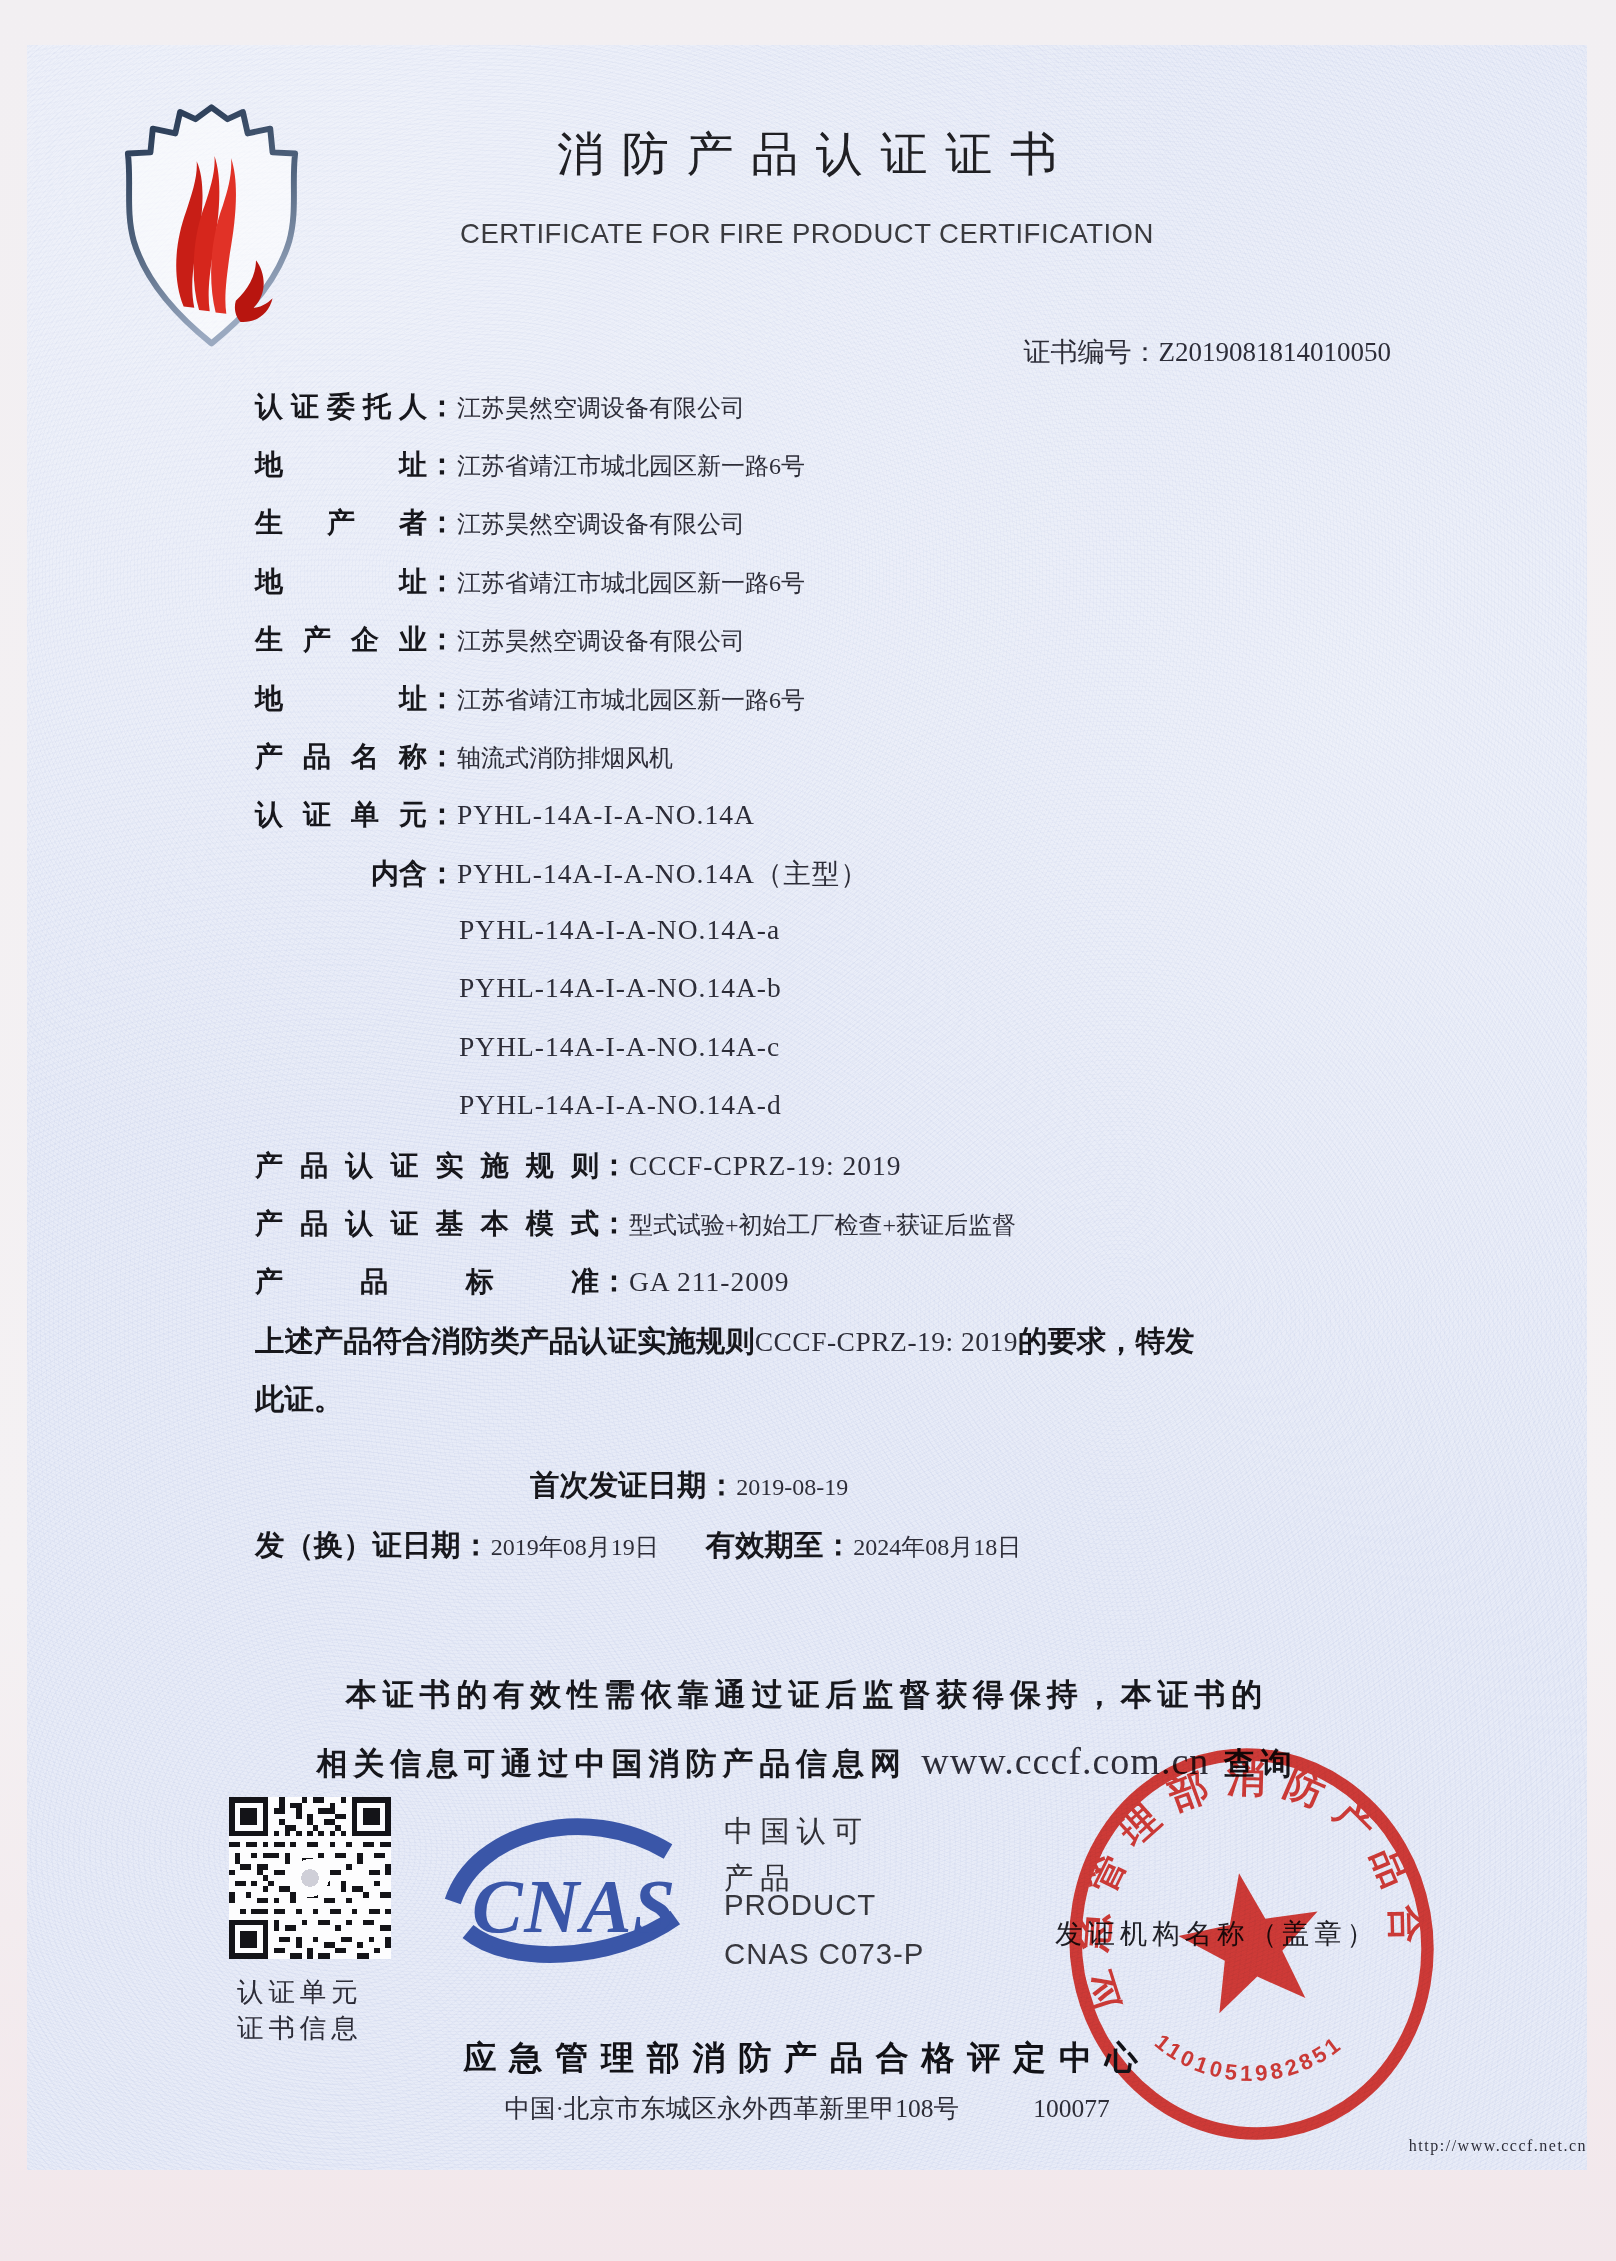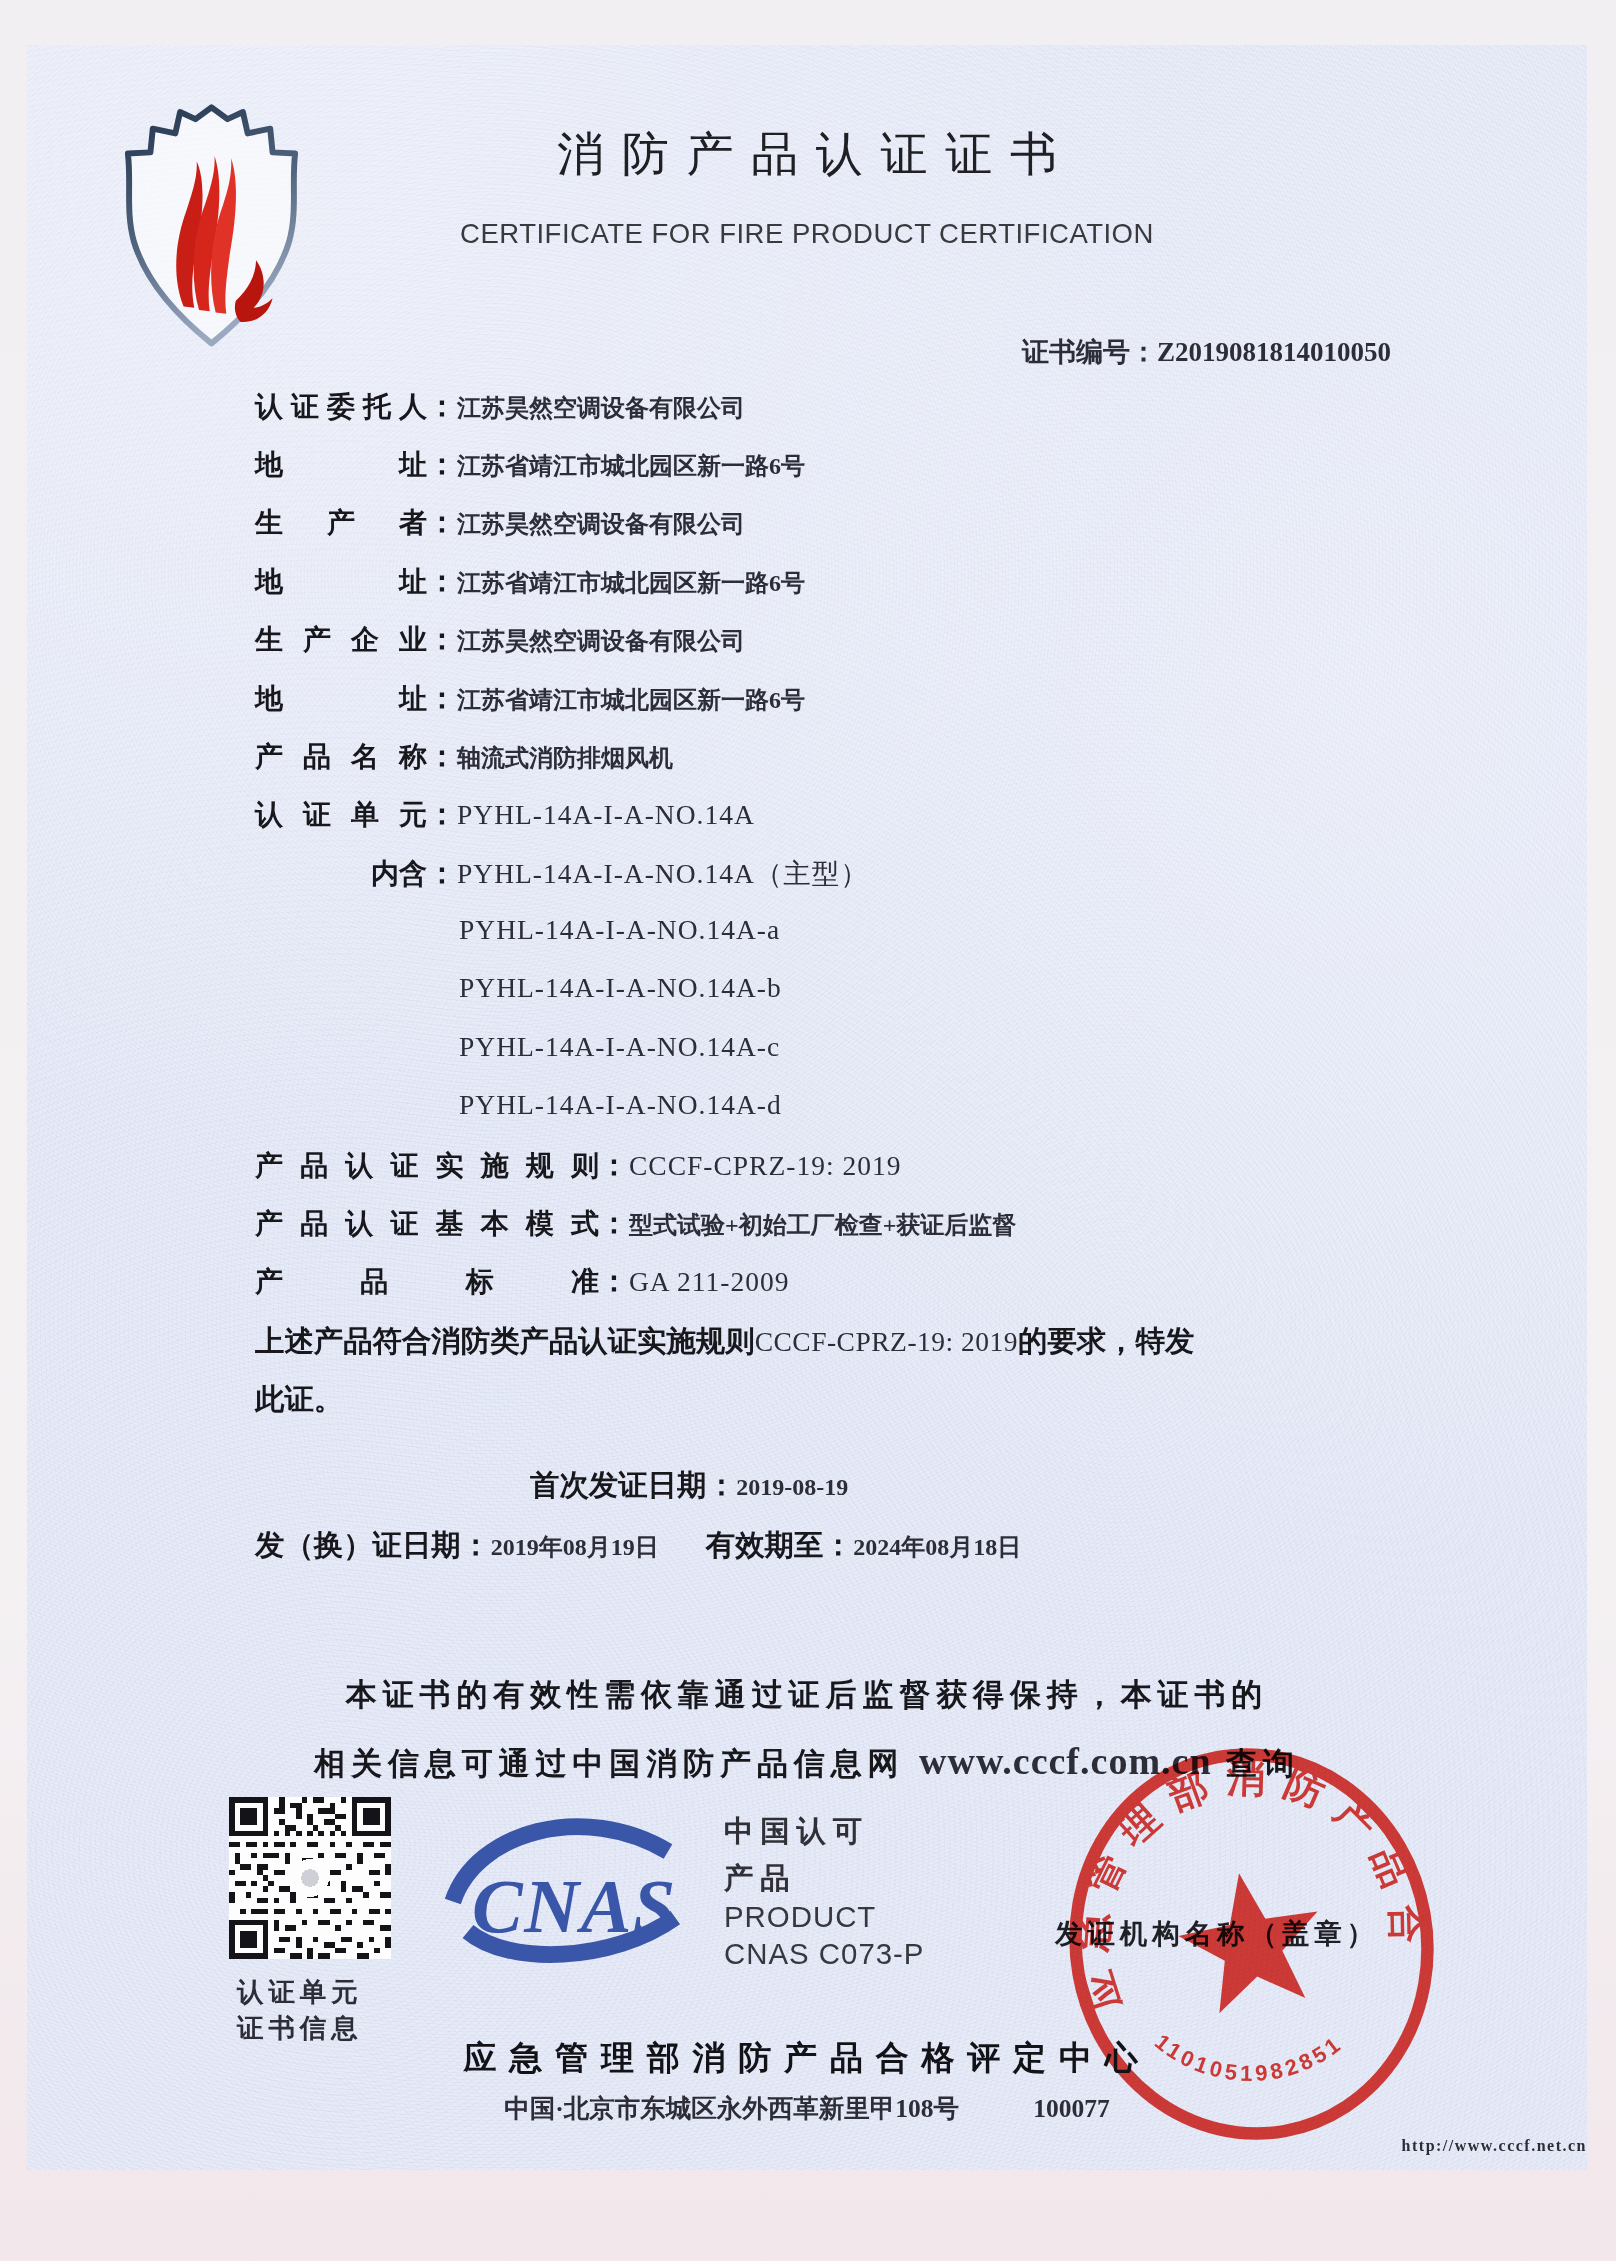--- a/index.html
+++ b/index.html
@@ -14,21 +14,21 @@
     background-color:#e7ebf7;
     background-image:
       radial-gradient(circle at 15% 8%, rgba(255,255,255,.35), rgba(255,255,255,0) 40%),
       radial-gradient(circle at 85% 30%, rgba(255,255,255,.25), rgba(255,255,255,0) 45%),
       repeating-radial-gradient(circle at 30% 25%, rgba(167,180,220,.10) 0 1px, rgba(255,255,255,0) 1px 3.4px),
       repeating-radial-gradient(circle at 70% 60%, rgba(167,180,220,.08) 0 1px, rgba(255,255,255,0) 1px 4.4px),
       repeating-radial-gradient(circle at 20% 85%, rgba(167,180,220,.08) 0 1.5px, rgba(255,255,255,0) 1.5px 5.4px);
   }
   .abs{position:absolute;}
   .hei{font-family:"Liberation Sans","DejaVu Sans",sans-serif;font-weight:700;color:#17171c;}
-  .song{font-family:"Liberation Serif","DejaVu Serif",serif;font-weight:700;color:#2d2d38;}
+  .song{font-family:"Liberation Serif","DejaVu Serif",serif;font-weight:400;color:#2d2d38;}
   .code{font-family:Liberation Serif, serif;color:#2d2d38;letter-spacing:0.5px;}
 
   .title{
     left:0;top:78px;width:100%;text-align:center;
     font-size:47px;font-weight:500;color:#202024;letter-spacing:17.7px;text-indent:17.7px;
   }
   .subtitle{
     left:0;top:173px;width:100%;text-align:center;
     font-size:27.5px;font-weight:400;color:#3a3a3e;letter-spacing:0.5px;
     font-family:"Liberation Sans","DejaVu Sans",sans-serif;
@@ -220,21 +220,21 @@
     <svg viewBox="0 0 600 430" width="240" height="177" preserveAspectRatio="xMidYMid meet">
       <path d="M22,255 C80,80 350,5 560,130" fill="none" stroke="#3a56a8" stroke-width="42"></path>
       <path d="M60,330 C160,415 420,408 578,295" fill="none" stroke="#3a56a8" stroke-width="42"></path>
       <text x="70" y="330" font-family="Liberation Serif, DejaVu Serif, serif" font-size="190" font-style="italic" font-weight="700" fill="#3a56a8" letter-spacing="4">CNAS</text>
     </svg>
   </div>
 
   <div class="abs accred" style="top:1767px">
     <div class="song cjk" style="position:absolute;top:0;left:0;">中国认可</div>
     <div class="song cjk" style="position:absolute;top:47px;left:0;">产品</div>
-    <div class="lat" style="position:absolute;top:88px;left:0;text-align:right;">PRODUCT</div>
+    <div class="lat" style="position:absolute;top:76px;left:0;text-align:right;">PRODUCT</div>
     <div class="lat" style="position:absolute;top:125px;left:0;">CNAS C073-P</div>
   </div>
 
   <div class="abs stamp-overlay song">发证机构名称（盖章）</div>
 
   <div class="abs stamp-wrap">
     <svg viewBox="0 0 800 880" width="407" height="422" preserveAspectRatio="xMidYMid meet">
       <g transform="rotate(-10 400 440)" fill="none">
         <ellipse cx="400" cy="440" rx="366" ry="396" stroke="#e23028" stroke-width="26"></ellipse>
         <path id="ringPath" d="M117,522 A300,300 0 1 1 683,522" fill="none"></path>

